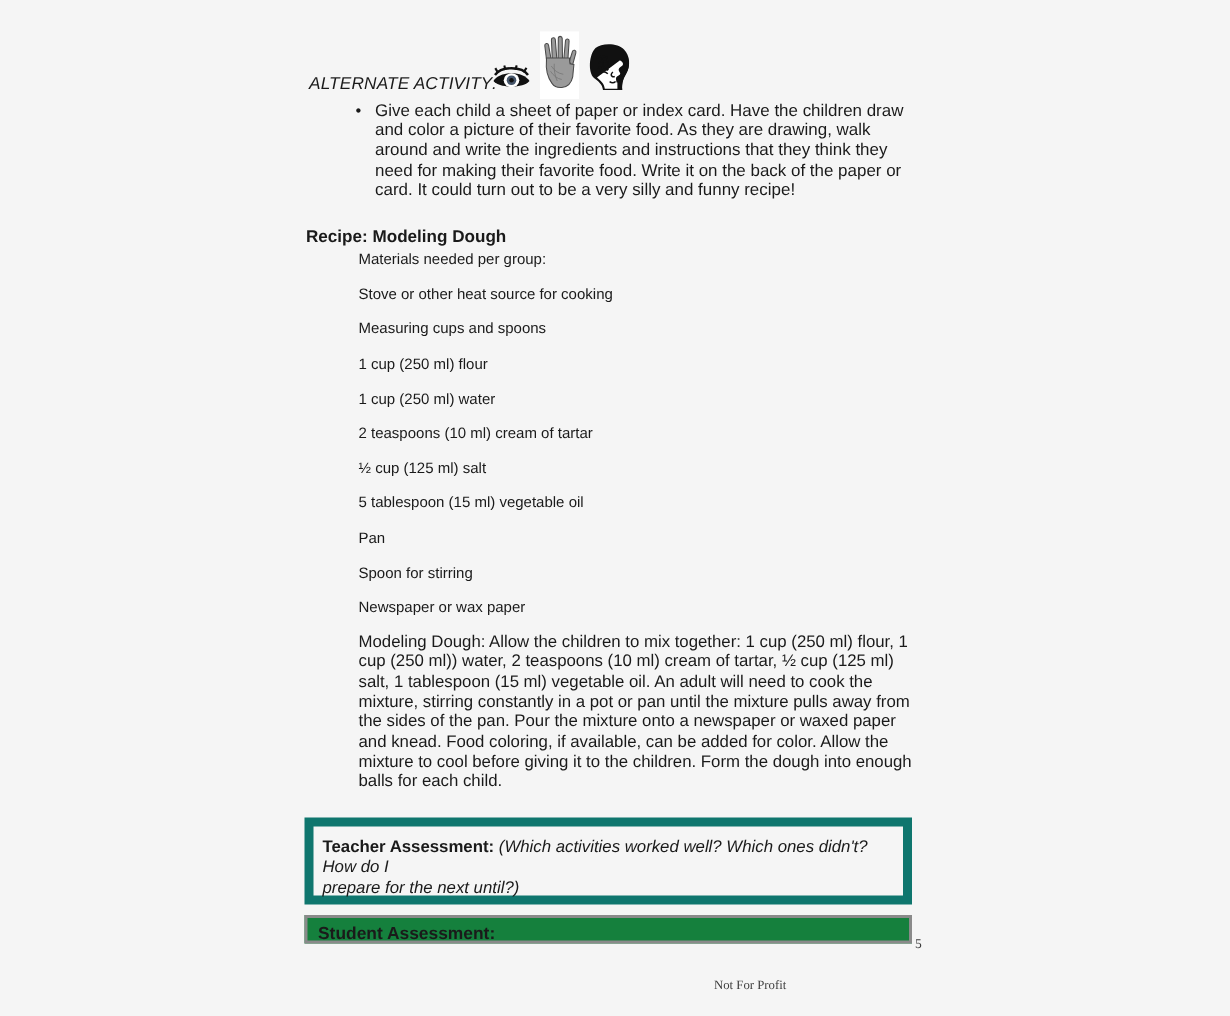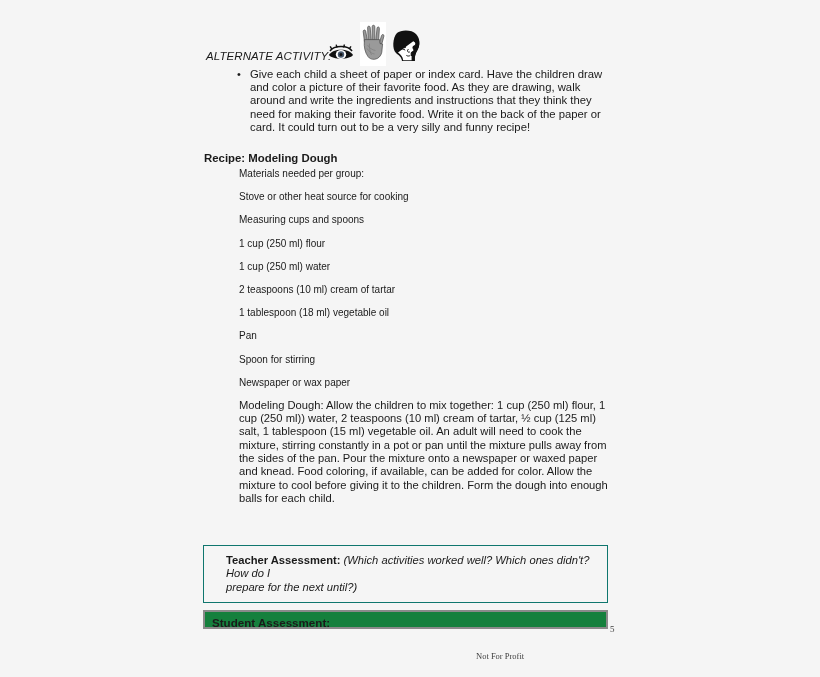--- a/index.html
+++ b/index.html
@@ -105,25 +105,25 @@
   }
 
   
   .assess-wrap {
     position: absolute;
     left: 203px;
     width: 405px;
   }
   .teacher-box {
     top: 545px;
-    border: 1px solid #0f766e;
+    border: 6px solid #0f766e;
     background: #f5f5f5;
     height: 58px;
     box-sizing: border-box;
-    padding: 8px 9px 0 22px;
+    padding: 8px 9px 0 6px;
   }
   .teacher-box .line {
     font-size: 11.2px;
     line-height: 13.4px;
   }
   .teacher-box .b { font-weight: bold; }
   .teacher-box .i { font-style: italic; }
 
   .student-box {
     top: 610px;
@@ -254,21 +254,22 @@
 
     <div class="recipe-title">Recipe: Modeling Dough</div>
 
     <div class="materials">
       <div class="mat">Materials needed per group:</div>
       <div class="mat">Stove or other heat source for cooking</div>
       <div class="mat">Measuring cups and spoons</div>
       <div class="mat">1 cup (250 ml) flour</div>
       <div class="mat">1 cup (250 ml) water</div>
       <div class="mat">2 teaspoons (10 ml) cream of tartar</div>
-      <div class="mat">1 tablespoon (18 ml) vegetable oil</div>
+      <div class="mat">½ cup (125 ml) salt</div>
+      <div class="mat">5 tablespoon (15 ml) vegetable oil</div>
       <div class="mat">Pan</div>
       <div class="mat">Spoon for stirring</div>
       <div class="mat">Newspaper or wax paper</div>
     </div>
 
     <div class="method">Modeling Dough:  Allow the children to mix together:  1 cup (250 ml) flour, 1 cup (250 ml)) water, 2 teaspoons (10 ml) cream of tartar, ½ cup (125 ml) salt, 1 tablespoon (15 ml) vegetable oil.  An adult will need to cook the mixture, stirring constantly in a pot or pan until the mixture pulls away from the sides of the pan.  Pour the mixture onto a newspaper or waxed paper and knead.  Food coloring, if available, can be added for color.  Allow the mixture to cool before giving it to the children.  Form the dough into enough balls for each child.</div>
 
   </div>
 
   <div class="assess-wrap teacher-box">

